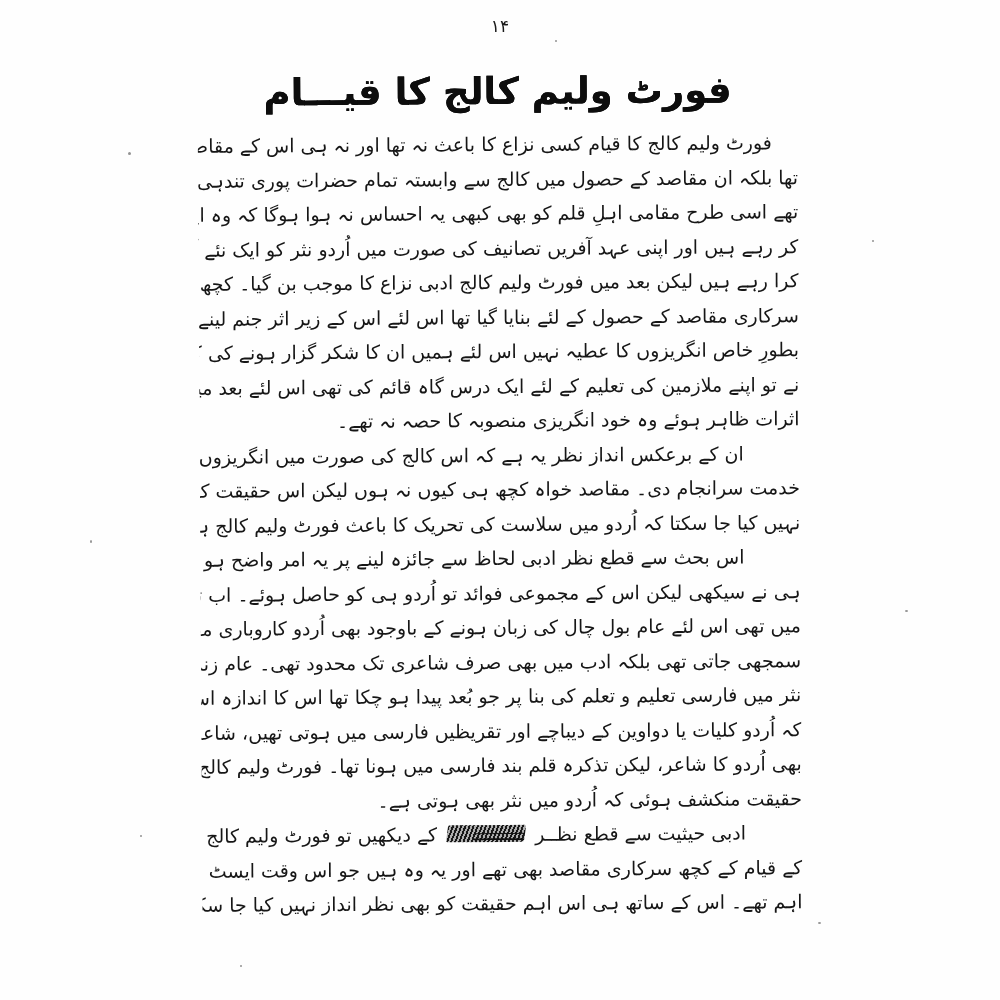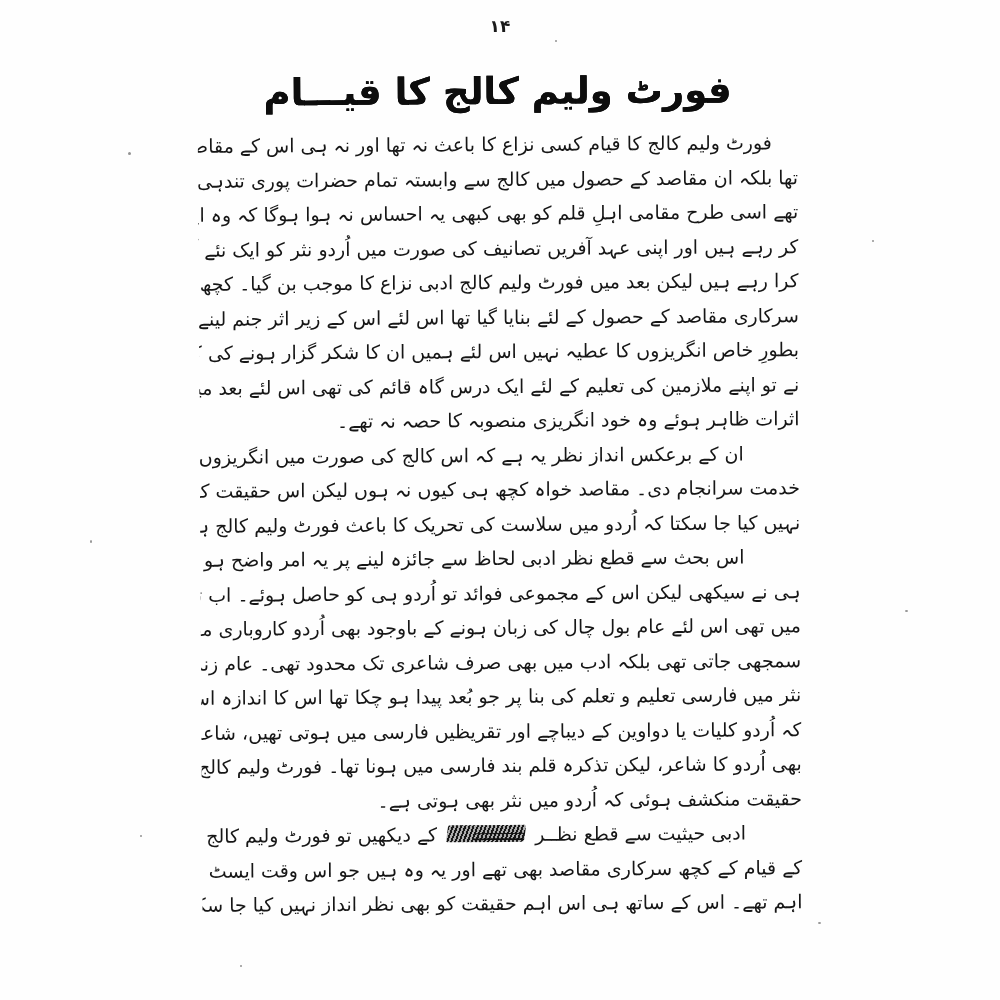--- a/index.html
+++ b/index.html
@@ -11,21 +11,21 @@
     overflow:hidden;
     position:relative;
   }
   .scan-page{
     position:absolute; inset:0;
     background:#fefefe;
   }
   .page-number{
     text-align:center;
     font-size:17px;
-    font-weight:bold;
+    font-weight:normal;
     padding-top:16px;
     letter-spacing:2px;
     color:#1a1a1a;
   }
   .text-block{
     width:600px;
     margin:0 auto;
     transform:rotate(-0.35deg);
   }
   .page-title{

